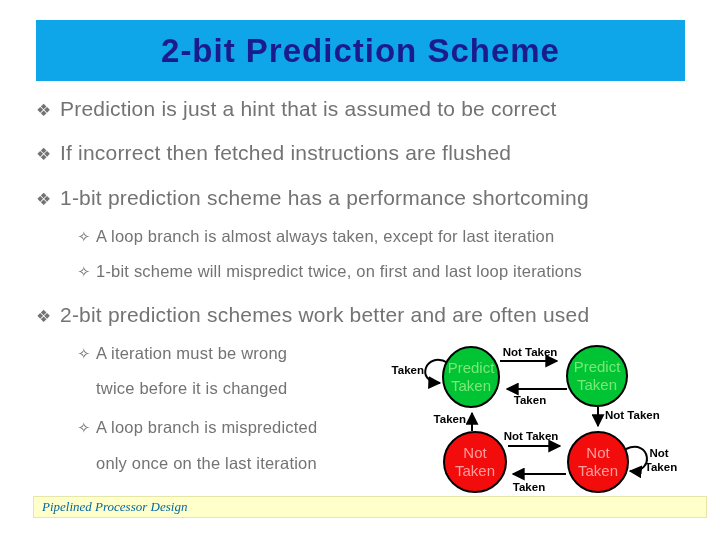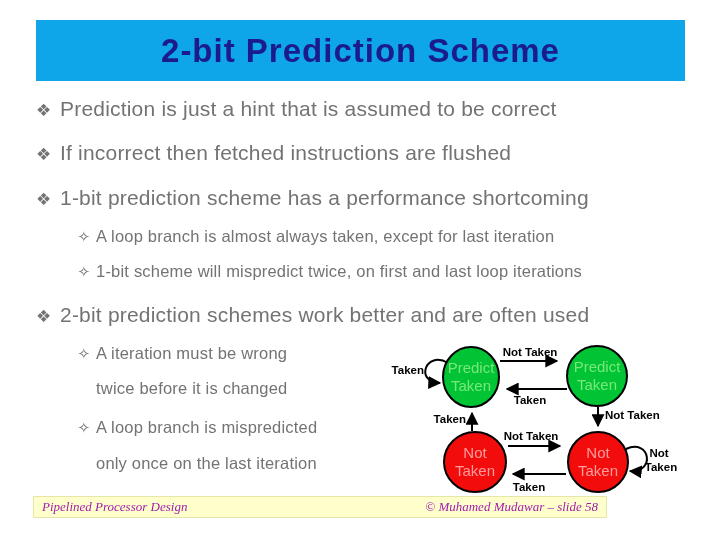--- a/index.html
+++ b/index.html
@@ -21,26 +21,26 @@
   .l2 { font-size:16.5px; letter-spacing:0.2px;text-align:center; }
   .marker1 { display:inline-block; width:24px; font-size:17px; vertical-align:baseline; }
   .marker2 { display:inline-block; width:24px; font-size:15px; vertical-align:baseline; }
   .diagram { position:absolute; left:0; top:0; }
   .edge-label {
     font-family:"Liberation Sans", sans-serif;
     font-size:11.5px; font-weight:bold; fill:#000000;
   }
   .node-label { font-family:"Liberation Sans", sans-serif; font-size:15px; }
   .footer {
-    position:absolute; left:33px; top:496px; width:574px; height:22px;
+    position:absolute; left:33px; top:496px; width:674px; height:22px;
     background:#FFFFCC; border:1px solid #E6E6A8; box-sizing:border-box;
     display:flex; align-items:center; justify-content:space-between;
     padding:0 8px;
     font-family:"Liberation Serif", serif; font-style:italic;
-    font-size:13px; color:#a21caf;
+    font-size:13px; color:#0369a1;
   }
 </style>
 </head>
 <body>
 
 <div class="title-bar">
   <span class="title-text">2-bit Prediction Scheme</span>
 </div>
 
 <div class="row l1" style="left:36px; top:97px">
@@ -120,14 +120,13 @@
   <text class="edge-label" x="605" y="419" text-anchor="start">Not Taken</text>
   <text class="edge-label" x="466" y="423" text-anchor="end">Taken</text>
   <text class="edge-label" x="531" y="440" text-anchor="middle">Not Taken</text>
   <text class="edge-label" x="529" y="491" text-anchor="middle">Taken</text>
   <text class="edge-label" x="659" y="457" text-anchor="middle">Not</text>
   <text class="edge-label" x="661" y="471" text-anchor="middle">Taken</text>
 </svg>
 
 <div class="footer">
   <span>Pipelined Processor Design</span>
-  <span>© Muhamed Mudawar – slide 58</span>
 </div>
 
 </body></html>

